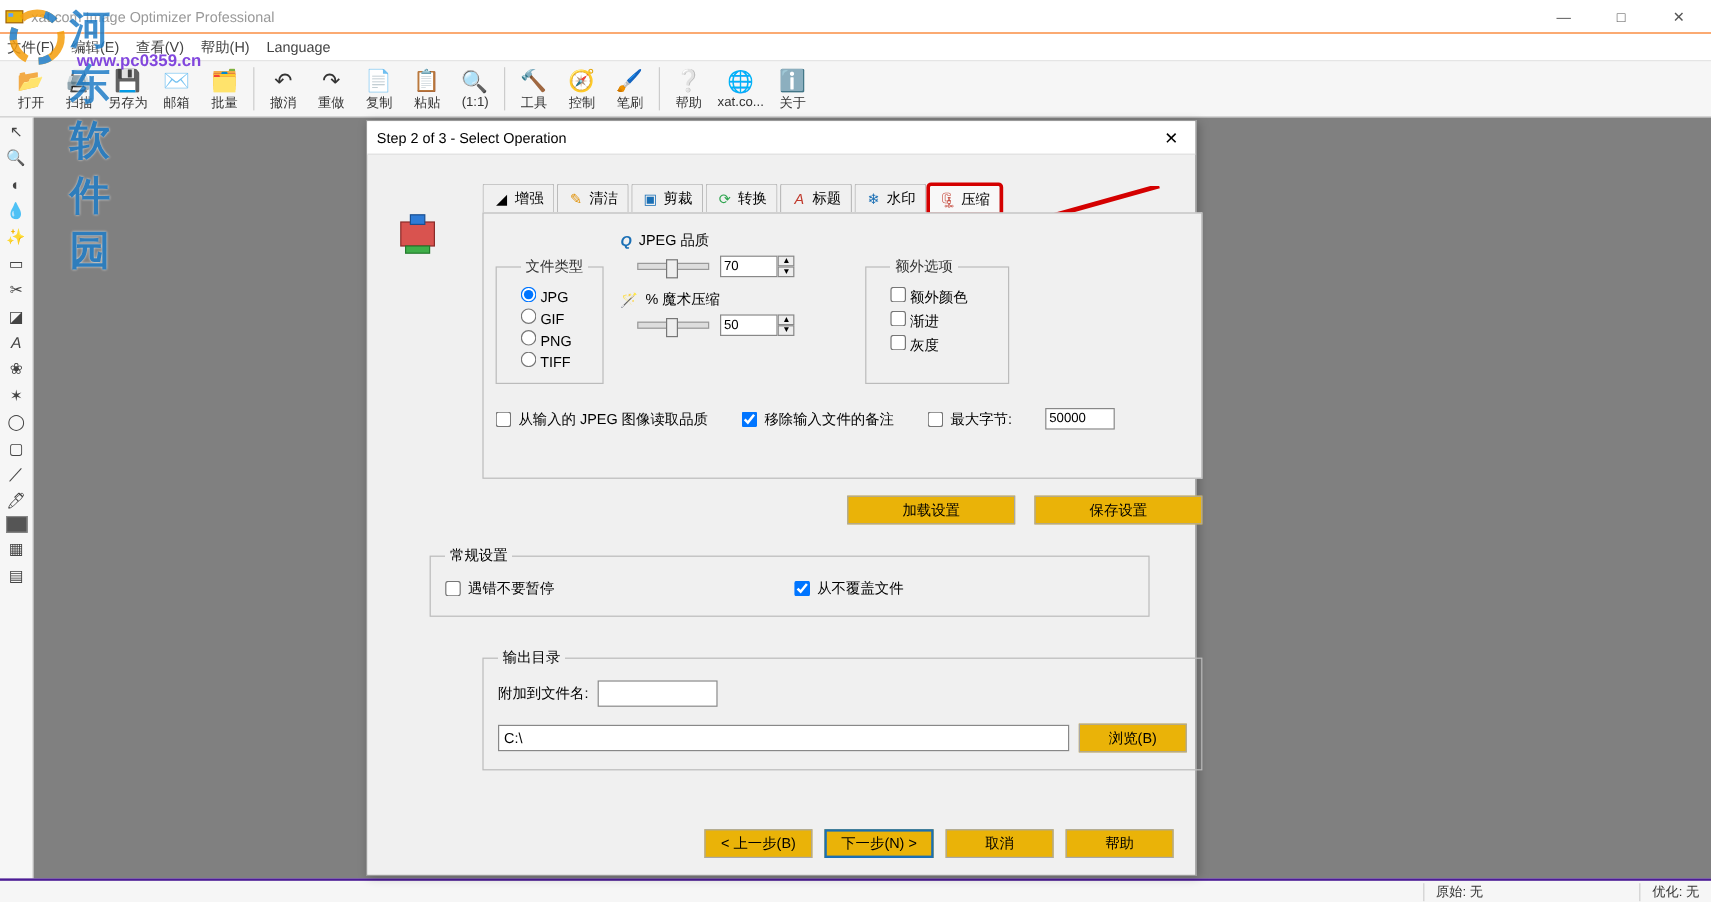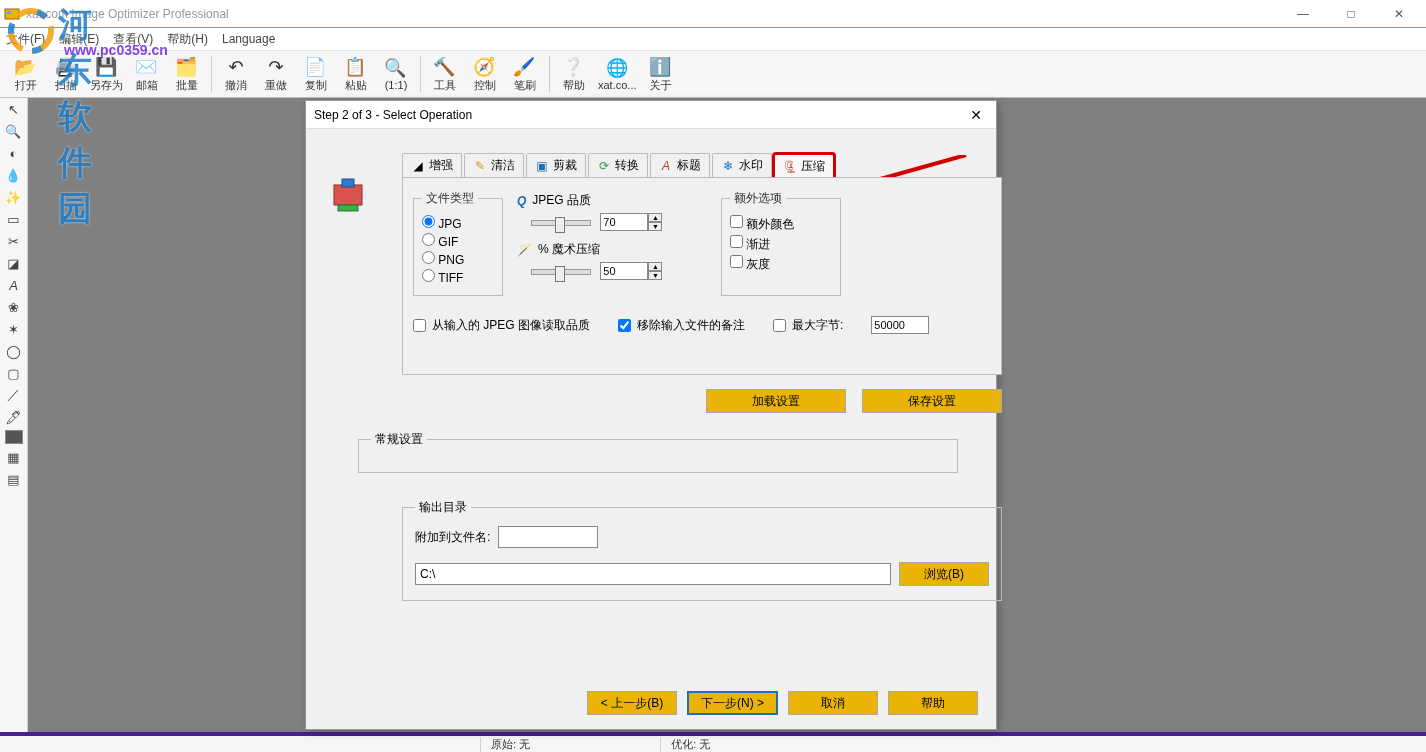--- a/index.html
+++ b/index.html
@@ -13,35 +13,35 @@
 .menubar span { cursor: pointer; }
 .toolbar { height: 48px; background: #f6f6f6; border-top: 1px solid #e5e5e5; border-bottom: 1px solid #bfbfbf; display: flex; align-items: center; padding: 0 6px; }
 .tb-item { display: flex; flex-direction: column; align-items: center; justify-content: center; min-width: 40px; height: 44px; padding: 0 4px; cursor: pointer; font-size: 11px; color: #333; }
 .tb-item .glyph { height: 22px; display: flex; align-items: center; justify-content: center; font-size: 18px; }
 .tb-sep { width: 1px; height: 36px; background: #ccc; margin: 0 4px; }
 .work { position: absolute; top: 98px; left: 0; right: 0; bottom: 0; display: flex; }
 .sidetools { width: 28px; background: #f6f6f6; border-right: 1px solid #cfcfcf; display: flex; flex-direction: column; align-items: center; padding-top: 2px; gap: 4px; }
 .sidetools .st { width: 22px; height: 18px; display: flex; align-items: center; justify-content: center; cursor: pointer; color: #444; font-size: 13px; }
 .sidetools .swatch { width: 18px; height: 14px; background: #555; border: 1px solid #888; }
 .canvas { flex: 1; background: #808080; position: relative; }
-.statusbar { position: absolute; left: 0; right: 0; bottom: 0; height: 20px; background: #f6f6f6; border-top: 4px solid #4c1d95; display: flex; align-items: center; font-size: 11px; color: #333; }
+.statusbar { position: absolute; left: 0; right: 0; bottom: 0; height: 20px; background: #f6f6f6; border-top: 2px solid #4c1d95; display: flex; align-items: center; font-size: 11px; color: #333; justify-content: flex-end; }
 .statusbar .cell { padding: 0 10px; border-left: 1px solid #cfcfcf; }
 .dialog { position: absolute; left: 305px; top: 100px; width: 692px; height: 630px; background: #f0f0f0; border: 1px solid #999; box-shadow: 2px 2px 8px rgba(0,0,0,0.25); }
 .dialog .dlg-title { height: 28px; background: #fff; display: flex; align-items: center; padding: 0 8px; font-size: 12px; border-bottom: 1px solid #ddd; }
 .dialog .dlg-title .x { margin-left: auto; cursor: pointer; font-size: 14px; width: 24px; text-align: center; }
 .dialog .body { position: relative; padding: 10px 16px; height: calc(100% - 28px); }
 .tabbar { display: flex; align-items: center; margin-left: 80px; margin-top: 14px; }
 .tab { display: flex; align-items: center; gap: 4px; padding: 3px 8px; background: #f0f0f0; border: 1px solid #bbb; border-bottom: none; border-radius: 2px 2px 0 0; margin-right: 2px; cursor: pointer; font-size: 12px; }
 .tab .ti { width: 14px; height: 14px; display: inline-flex; align-items: center; justify-content: center; font-size: 12px; }
 .tab.active { background: #f8f8f8; position: relative; top: 1px; }
 .tab.highlight { outline: 3px solid #d40000; outline-offset: -1px; }
 .arrow-annot { position: absolute; left: 490px; top: 26px; pointer-events: none; }
 .bigicon { position: absolute; left: 22px; top: 46px; width: 40px; height: 40px; }
 .tabpage { border: 1px solid #bbb; margin-left: 80px; width: 600px; padding: 12px 10px 40px 10px; background: #f0f0f0; position: relative; }
-fieldset.group { border: 1px solid #bbb; padding: 6px 8px 8px 8px; font-size: 12px; }
+fieldset.group { border: 1px solid #bbb; padding: 6px 8px 8px 20px; font-size: 12px; margin-top: 24px; }
 fieldset.group legend { padding: 0 4px; color: #333; }
 .row { display: flex; gap: 14px; }
 .radio-col label, .chk label, .chkline label { display: block; margin: 2px 0; font-size: 12px; }
 input[type=text].small { width: 48px; height: 18px; font-size: 11px; border: 1px solid #888; padding: 0 2px; background: #fff; }
 .slider { width: 60px; height: 6px; background: #ddd; border: 1px solid #999; display: inline-block; position: relative; vertical-align: middle; margin: 0 6px; }
 .slider::after { content: ""; position: absolute; top: -4px; left: 40%; width: 8px; height: 14px; background: #eee; border: 1px solid #777; }
 .spin { display: inline-flex; align-items: center; }
 .spin .ud { width: 14px; display: flex; flex-direction: column; }
 .spin .ud span { height: 9px; border: 1px solid #888; font-size: 7px; line-height: 7px; text-align: center; background: #eee; cursor: pointer; }
 .chkline { display: flex; align-items: center; gap: 6px; font-size: 12px; }
@@ -313,20 +313,30 @@
       </div>
     </div>
 
     <div class="btnrow" style="margin-left:80px; width:600px">
       <button class="btn wide">加载设置</button>
       <button class="btn wide">保存设置</button>
     </div>
 
     <fieldset class="fieldset-wide" style="margin-left:36px; width:600px">
       <legend>常规设置</legend>
+      <div style="display:flex; gap:200px">
+        <label class="chkline">
+            <input type="checkbox" style=""> 
+            <span>遇错不要暂停</span>
+          </label>
+        <label class="chkline">
+            <input type="checkbox" checked="" style=""> 
+            <span>从不覆盖文件</span>
+          </label>
+      </div>
     </fieldset>
 
     <fieldset class="fieldset-wide" style="margin-left:80px; width:600px; margin-top:26px">
       <legend>输出目录</legend>
       <div style="display:flex; align-items:center; margin-bottom:14px">
         <span style="margin-right:8px">附加到文件名:</span>
         <input type="text" style="width: 100px; height: 22px; border: 1px solid rgb(136, 136, 136); background: rgb(255, 255, 255);" value="">
       </div>
       <div class="outrow">
         <input type="text" class="path" value="C:\" style="">

